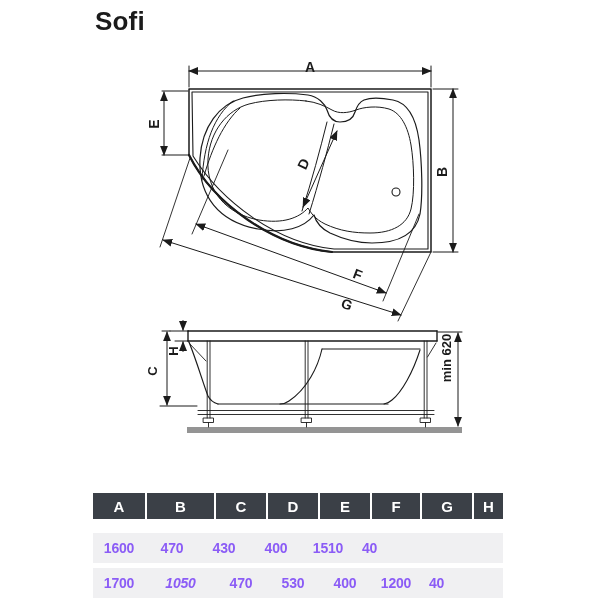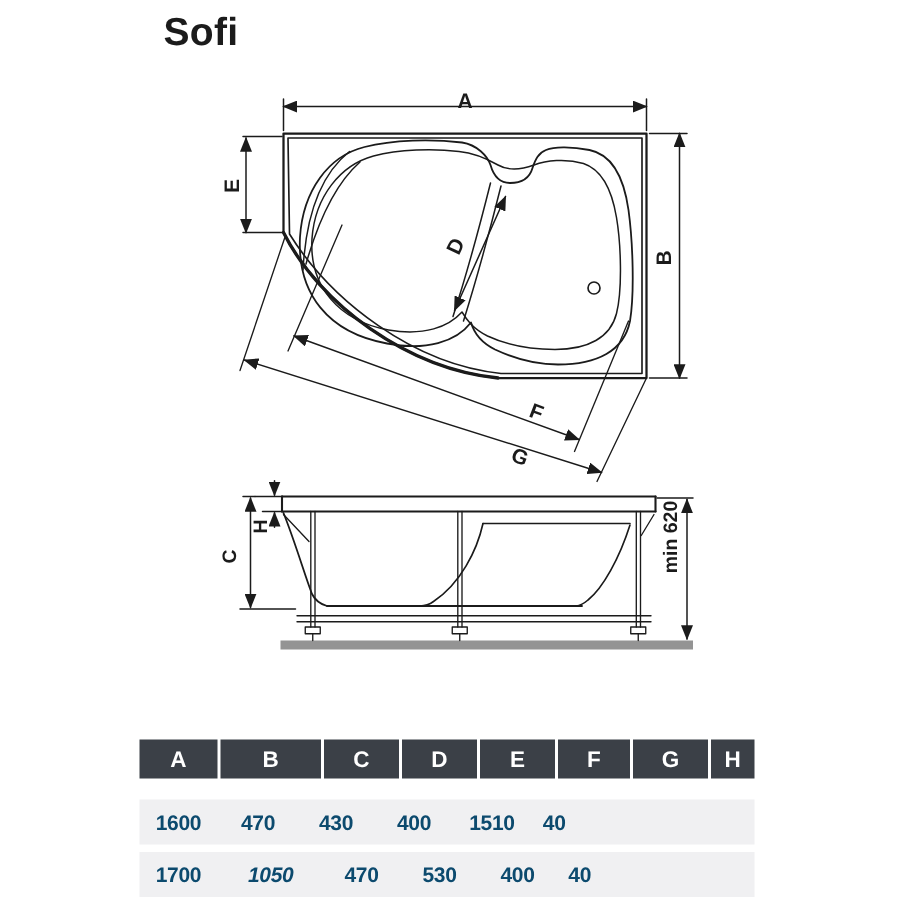--- a/index.html
+++ b/index.html
@@ -1,28 +1,28 @@
 <!DOCTYPE html>
 <html><head>
 <meta charset="utf-8">
 <style>
   html,body{margin:0;padding:0;background:#ffffff;}
   .page{position:relative;width:600px;height:600px;background:#ffffff;overflow:hidden;
         font-family:"Liberation Sans",sans-serif;}
-  .title{position:absolute;left:109px;top:6px;font-size:26px;font-weight:600;
+  .title{position:absolute;left:95px;top:6px;font-size:26px;font-weight:600;
          color:#1b1b1b;letter-spacing:0.2px;}
   .drawing{position:absolute;left:0;top:0;}
   .dims-table{position:absolute;left:93px;top:493px;width:410px;}
   .thead{display:flex;gap:2px;height:26px;}
   .hcell{display:flex;align-items:center;justify-content:center;
          color:#ffffff;font-size:15px;font-weight:bold;}
   .trow{display:flex;gap:2px;height:30px;margin-top:5px;}
   .trow.first{margin-top:14px;}
   .dcell{display:flex;align-items:center;justify-content:center;
-         font-size:14px;font-weight:bold;color:#0c4a6e;letter-spacing:-0.2px;}
+         font-size:14px;font-weight:bold;color:#8b5cf6;letter-spacing:-0.2px;}
   svg text{font-family:"Liberation Sans",sans-serif;font-weight:bold;fill:#1b1b1b;}
 </style>
 </head>
 <body>
 
 <div class="page">
 
   <div class="title">Sofi</div>
 
   <svg class="drawing" width="600" height="485" viewBox="0 0 600 485">
@@ -181,17 +181,18 @@
         <div class="dcell" style="width: 50px;">400</div>
         <div class="dcell" style="width: 50px;">1510</div>
         <div class="dcell" style="width: 29px;">40</div>
       </div>
     <div class="trow" id="trow1" style="background: rgb(240, 240, 242);">
         <div class="dcell" style="width: 52px; text-align: center;">1700</div>
         <div class="dcell" style="width: 67px; font-style: italic;">1050</div>
         <div class="dcell" style="width: 50px;">470</div>
         <div class="dcell" style="width: 50px;">530</div>
         <div class="dcell" style="width: 50px;">400</div>
+        <div class="dcell" style="width: 48px;">1200</div>
         <div class="dcell" style="width: 29px;">40</div>
       </div>
   </div>
 
 </div>
 
 </body></html>

